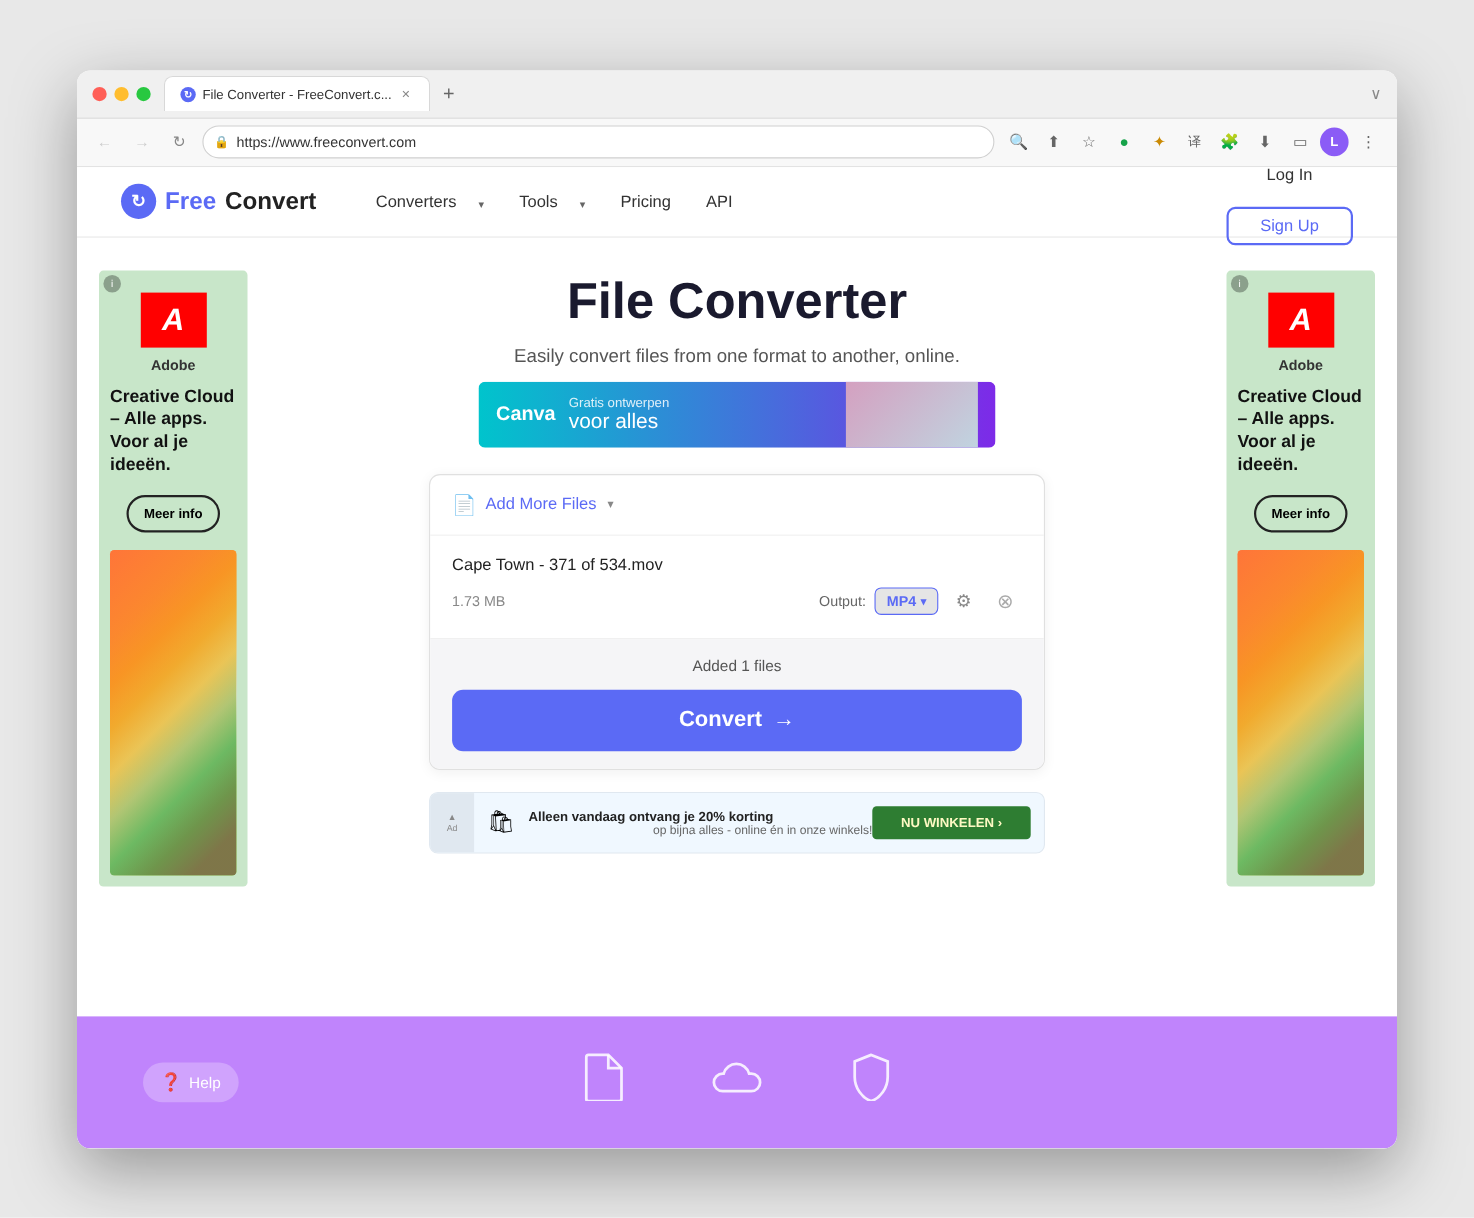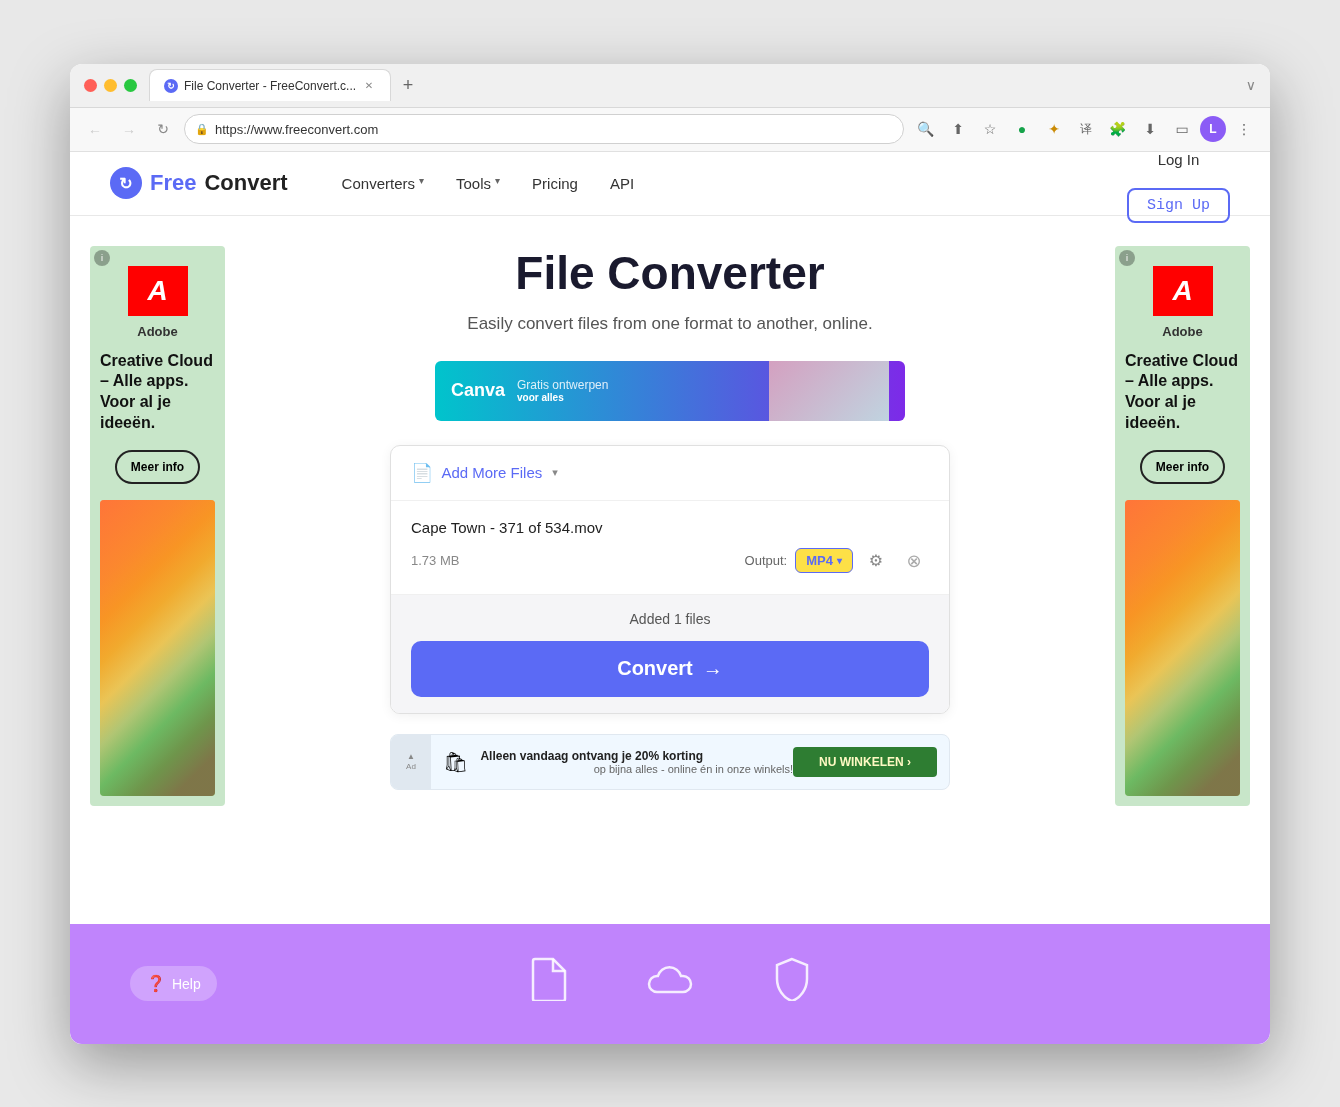--- a/index.html
+++ b/index.html
@@ -257,22 +257,22 @@
       flex: 1;
     }
 
     .nav-link {
       padding: 8px 14px;
       font-size: 15px;
       color: #333;
       text-decoration: none;
       border-radius: 6px;
       display: flex;
-      align-items: flex-start;
-      gap: 4px;
+      align-items: flex-end;
+      gap: 20px;
       cursor: pointer;
     }
 
     .nav-link .chevron {
       font-size: 10px;
       color: #666;
     }
 
     .nav-auth {
       display: flex;
@@ -290,23 +290,22 @@
       padding: 8px 14px;
     }
 
     .signup-btn {
       font-size: 15px;
       color: #5b6af5;
       background: none;
       border: 2px solid #5b6af5;
       border-radius: 8px;
       cursor: pointer;
-      padding: 7px 18px;
+      padding: 7px 29px;
       font-weight: 500;
-      font-family: Liberation Mono, monospace;
     }
 
     
     .main-content {
       display: flex;
       flex: 1;
       padding: 30px 20px;
       gap: 20px;
     }
 
@@ -424,21 +423,21 @@
       font-weight: 800;
       color: #1a1a2e;
       text-align: center;
       margin-bottom: 14px;
     }
 
     .page-subtitle {
       font-size: 17px;
       color: #555;
       text-align: center;
-      margin-bottom: 27px;
+      margin-bottom: 13px;
     }
 
     .ad-banner-top {
       width: 470px;
       height: 60px;
       background: #e3f2fd;
       border-radius: 6px;
       overflow: hidden;
       margin-bottom: 24px;
       display: flex;
@@ -457,23 +456,23 @@
       gap: 12px;
     }
 
     .canva-logo {
       font-size: 18px;
       font-weight: bold;
       color: #fff;
     }
 
     .canva-text {
-      font-size: 10px;
+      font-size: 19px;
       color: #fff;
-      font-weight: 700;
+      font-weight: 400;
     }
 
     .canva-subtitle {
       font-size: 12px;
       color: rgba(255,255,255,0.85);
     }
 
     .canva-image-area {
       width: 120px;
       height: 100%;
@@ -562,21 +561,21 @@
       display: flex;
       align-items: center;
       gap: 4px;
       border: 1.5px solid #5b6af5;
       border-radius: 6px;
       padding: 4px 10px;
       font-size: 13px;
       font-weight: 600;
       color: #5b6af5;
       cursor: pointer;
-      background: #fde047;
+      background: #e5e5e5;
     }
 
     .output-chevron {
       font-size: 10px;
     }
 
     .settings-btn {
       width: 30px;
       height: 30px;
       border-radius: 50%;

